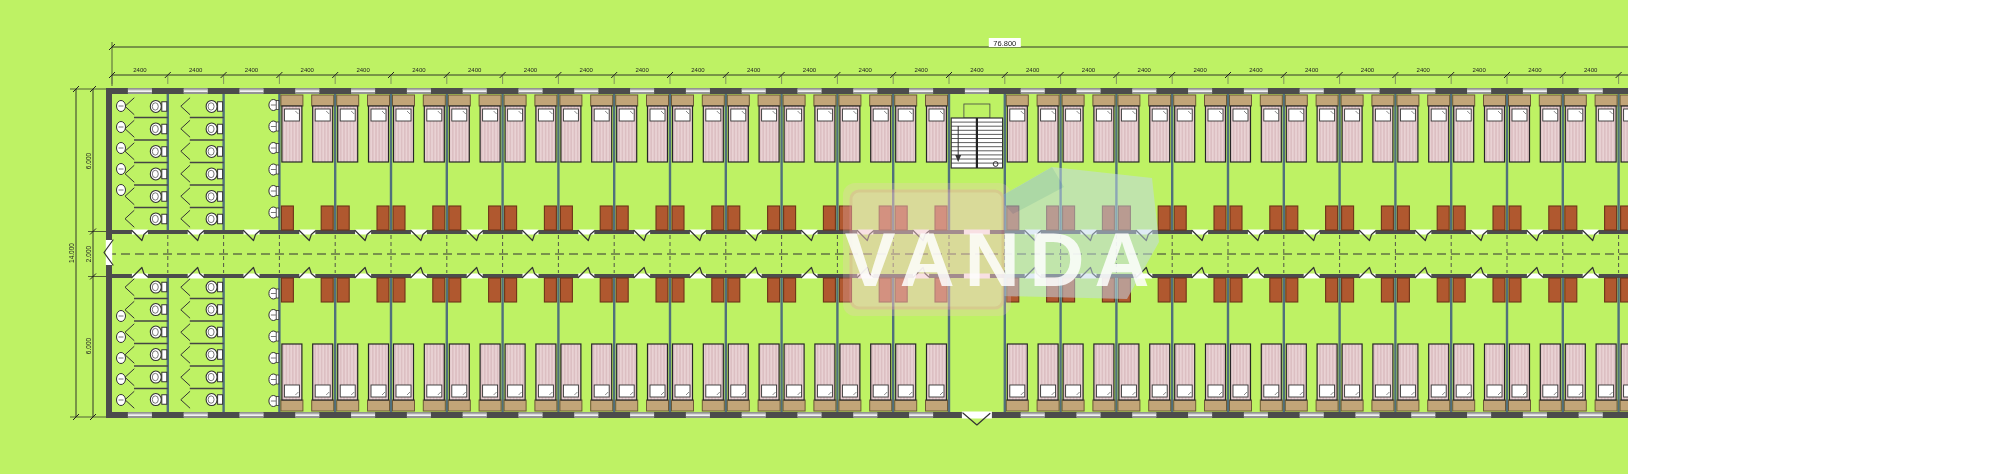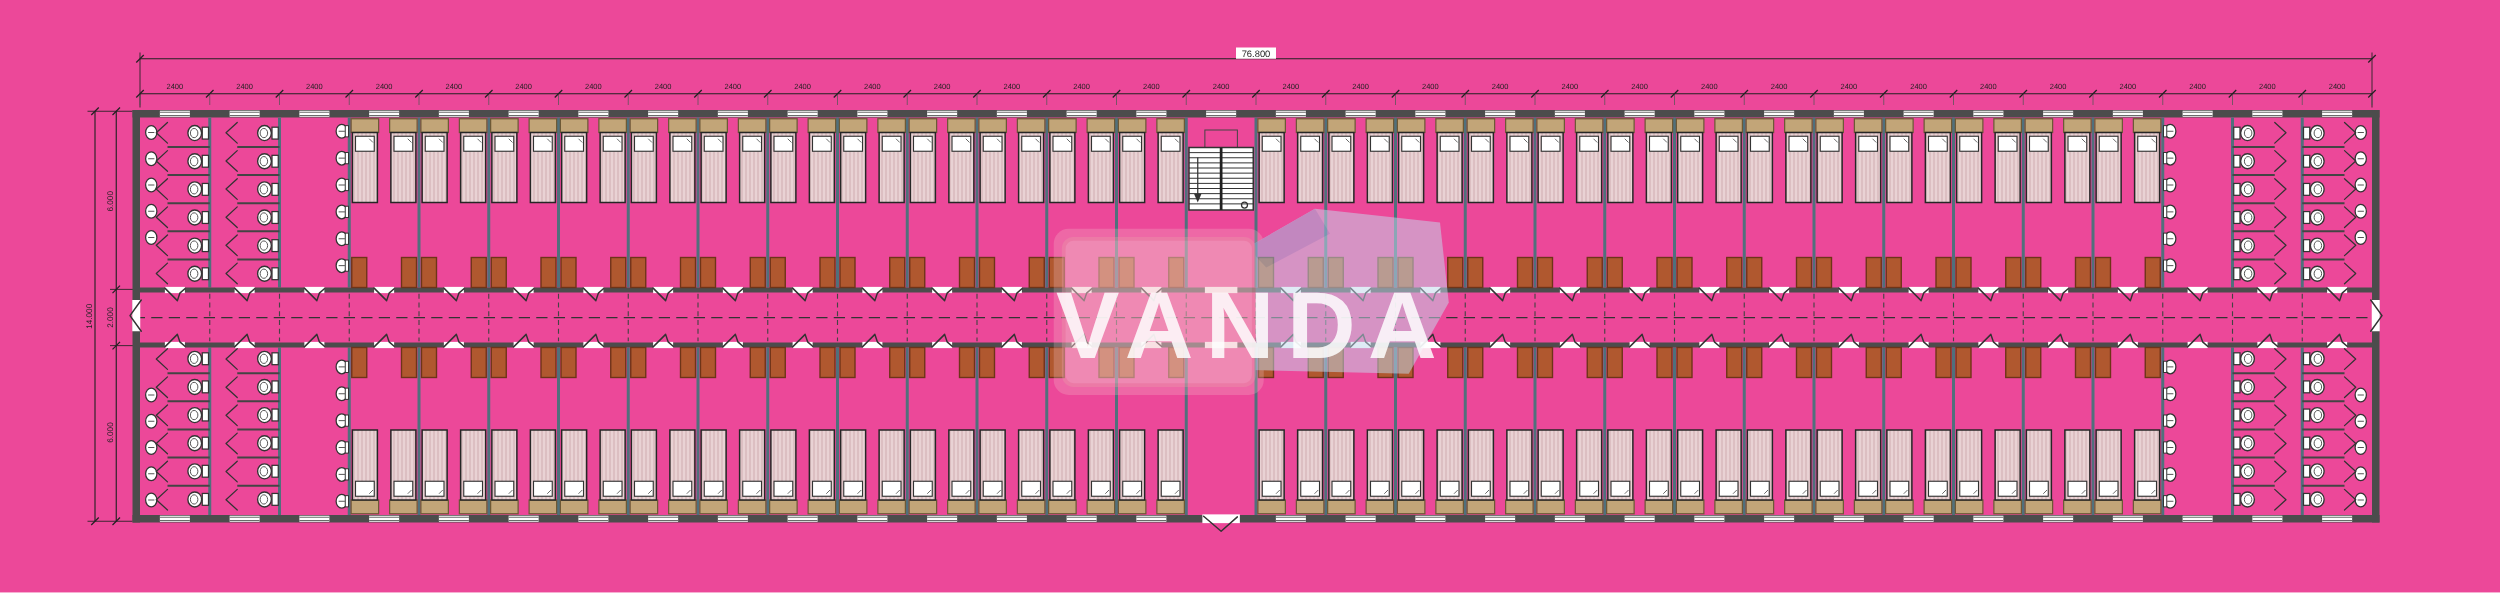--- a/index.html
+++ b/index.html
@@ -1,16 +1,16 @@
 <!DOCTYPE html>
 <html><head>
 <meta charset="utf-8">
 <style>
   html,body{margin:0;padding:0;background:#ffffff;}
-  .stage{position:relative;width:2000px;height:474px;background:#ec4899;overflow:hidden;
+  .stage{position:relative;width:1628px;height:474px;background:#bef264;overflow:hidden;
          font-family:"Liberation Sans", sans-serif;}
   .stage svg{position:absolute;left:0;top:0;}
   #watermark{pointer-events:none;}
   text{font-family:"Liberation Sans", sans-serif;}
 </style>
 </head>
 <body>
 
 <div class="stage">
   <svg id="plan" width="2000" height="474" viewBox="0 0 2000 474">

